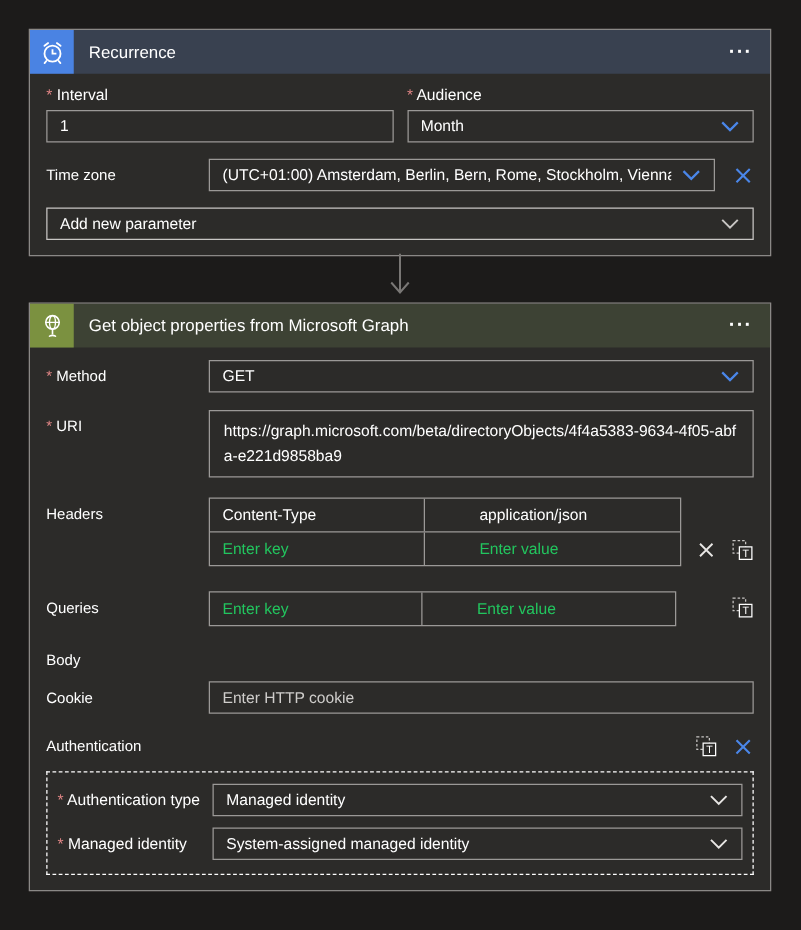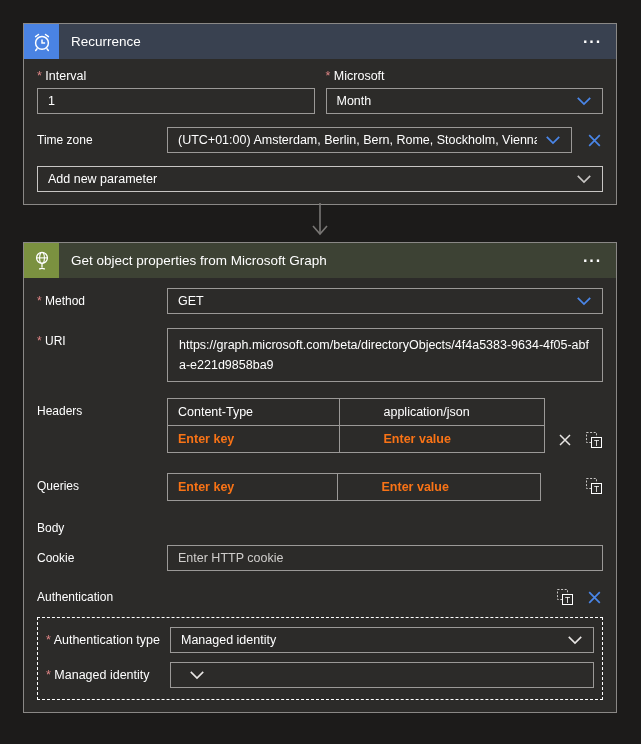--- a/index.html
+++ b/index.html
@@ -23,21 +23,21 @@
 
   .label { font-size:12.5px; margin-bottom:5px; }
   .star::before { content:"* "; color:#e08585; }
 
   .box {
     box-sizing:border-box; height:26px; border:1px solid #9b9997;
     display:flex; align-items:center; padding:0 10px; font-size:12.5px;
     background:transparent; color:#fff;
   }
   .dd { justify-content:space-between; cursor:pointer; }
-  .ph { color:#f97316;font-weight:bold; }
+  .ph { color:#22c55e; }
   .chev { width:16px; height:10px; flex:0 0 16px; margin-left:8px; }
   .inp { width:100%; outline:none; }
   input.box::placeholder { color:#cfcdcb; opacity:1; }
   .bright { border-color:#f1efed; }
   .brd-lt { border-color:#c8c6c4; }
 
   .r1 { display:flex; gap:11px; }
   .col { flex:1; min-width:0; }
   .row { display:flex; align-items:center; margin-top:13px; }
   .flabel { width:130px; flex:0 0 130px; font-size:12px; }
@@ -91,21 +91,21 @@
       <span class="card-title">Recurrence</span>
       <button class="more">···</button>
     </div>
     <div class="card-body">
       <div class="r1">
         <div class="col">
           <div class="label"><span class="star"></span><span>Interval</span></div>
           <input class="box inp" value="1" style="">
         </div>
         <div class="col">
-          <div class="label"><span class="star"></span><span>Microsoft</span></div>
+          <div class="label"><span class="star"></span><span>Audience</span></div>
           <div class="box dd">
             <span>Month</span>
             <svg class="chev" viewBox="0 0 18 11">
               <polyline points="2,2 9,9 16,2" fill="none" stroke="#4a86e8" stroke-width="2"></polyline>
             </svg>
           </div>
         </div>
       </div>
 
       <div class="row">
@@ -255,20 +255,21 @@
           <div class="box dd grow">
             <span>Managed identity</span>
             <svg class="chev" viewBox="0 0 18 11">
               <polyline points="2,2 9,9 16,2" fill="none" stroke="#e8e6e4" stroke-width="1.8"></polyline>
             </svg>
           </div>
         </div>
         <div class="drow">
           <span class="dlabel"><span class="star"></span><span>Managed identity</span></span>
           <div class="box dd grow">
+            <span>System-assigned managed identity</span>
             <svg class="chev" viewBox="0 0 18 11">
               <polyline points="2,2 9,9 16,2" fill="none" stroke="#e8e6e4" stroke-width="1.8"></polyline>
             </svg>
           </div>
         </div>
       </div>
 
     </div>
   </div>
 

